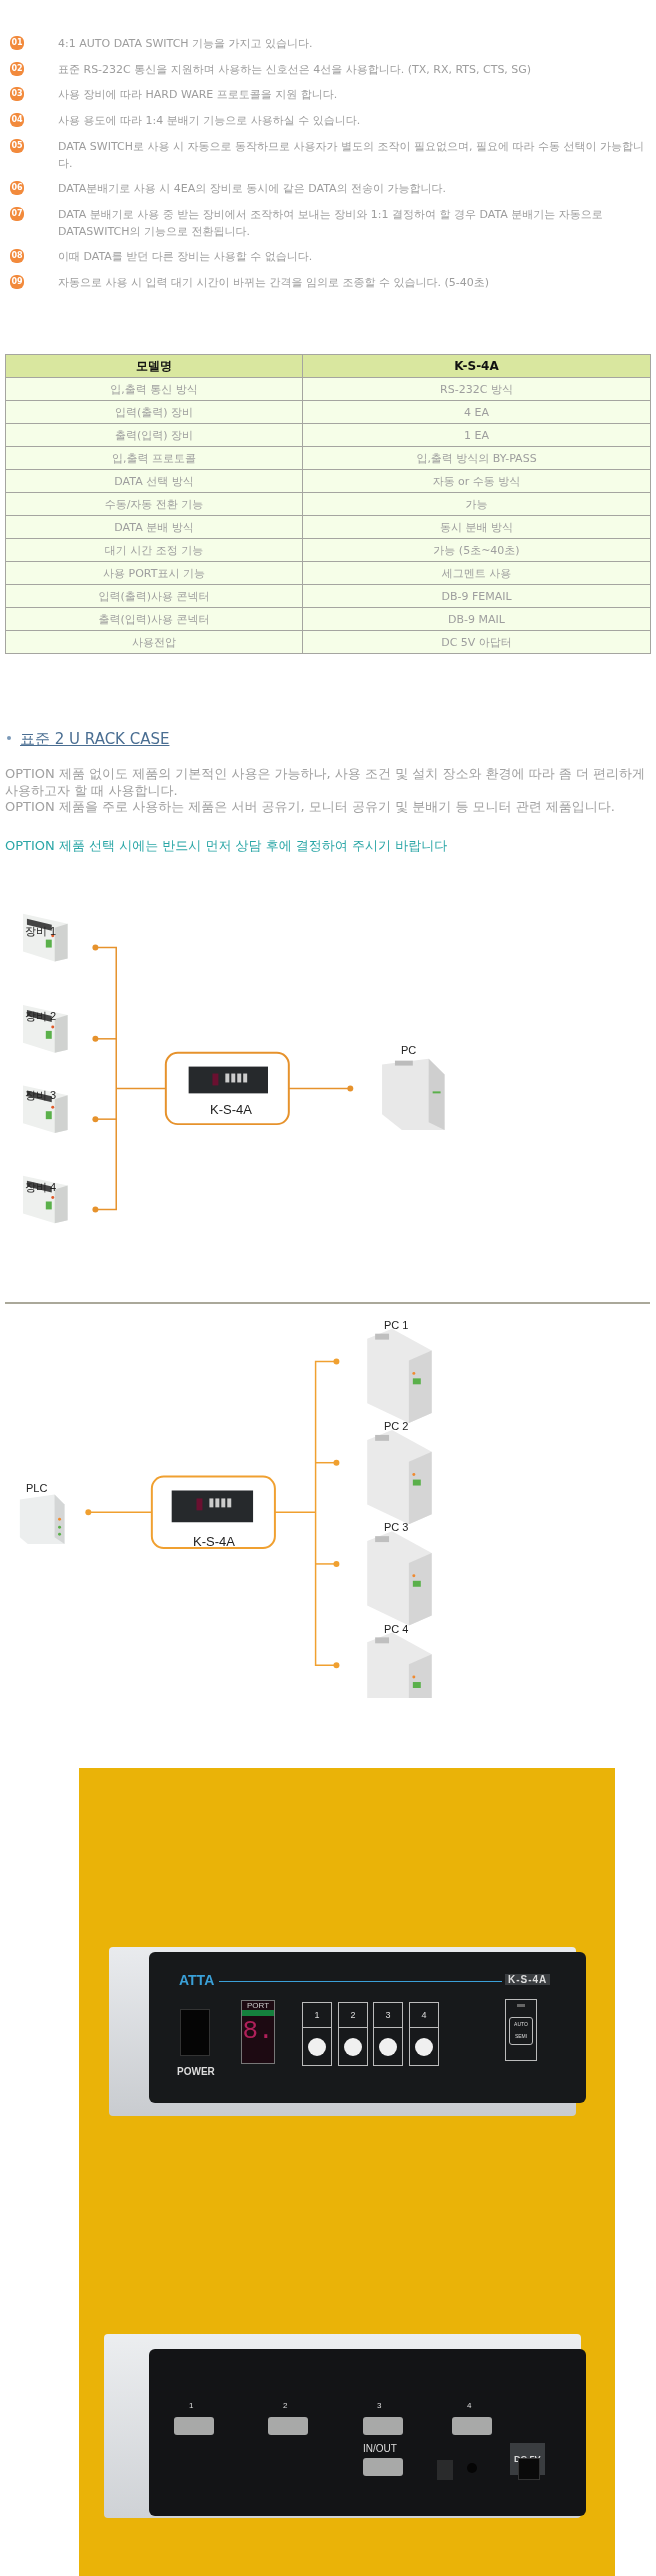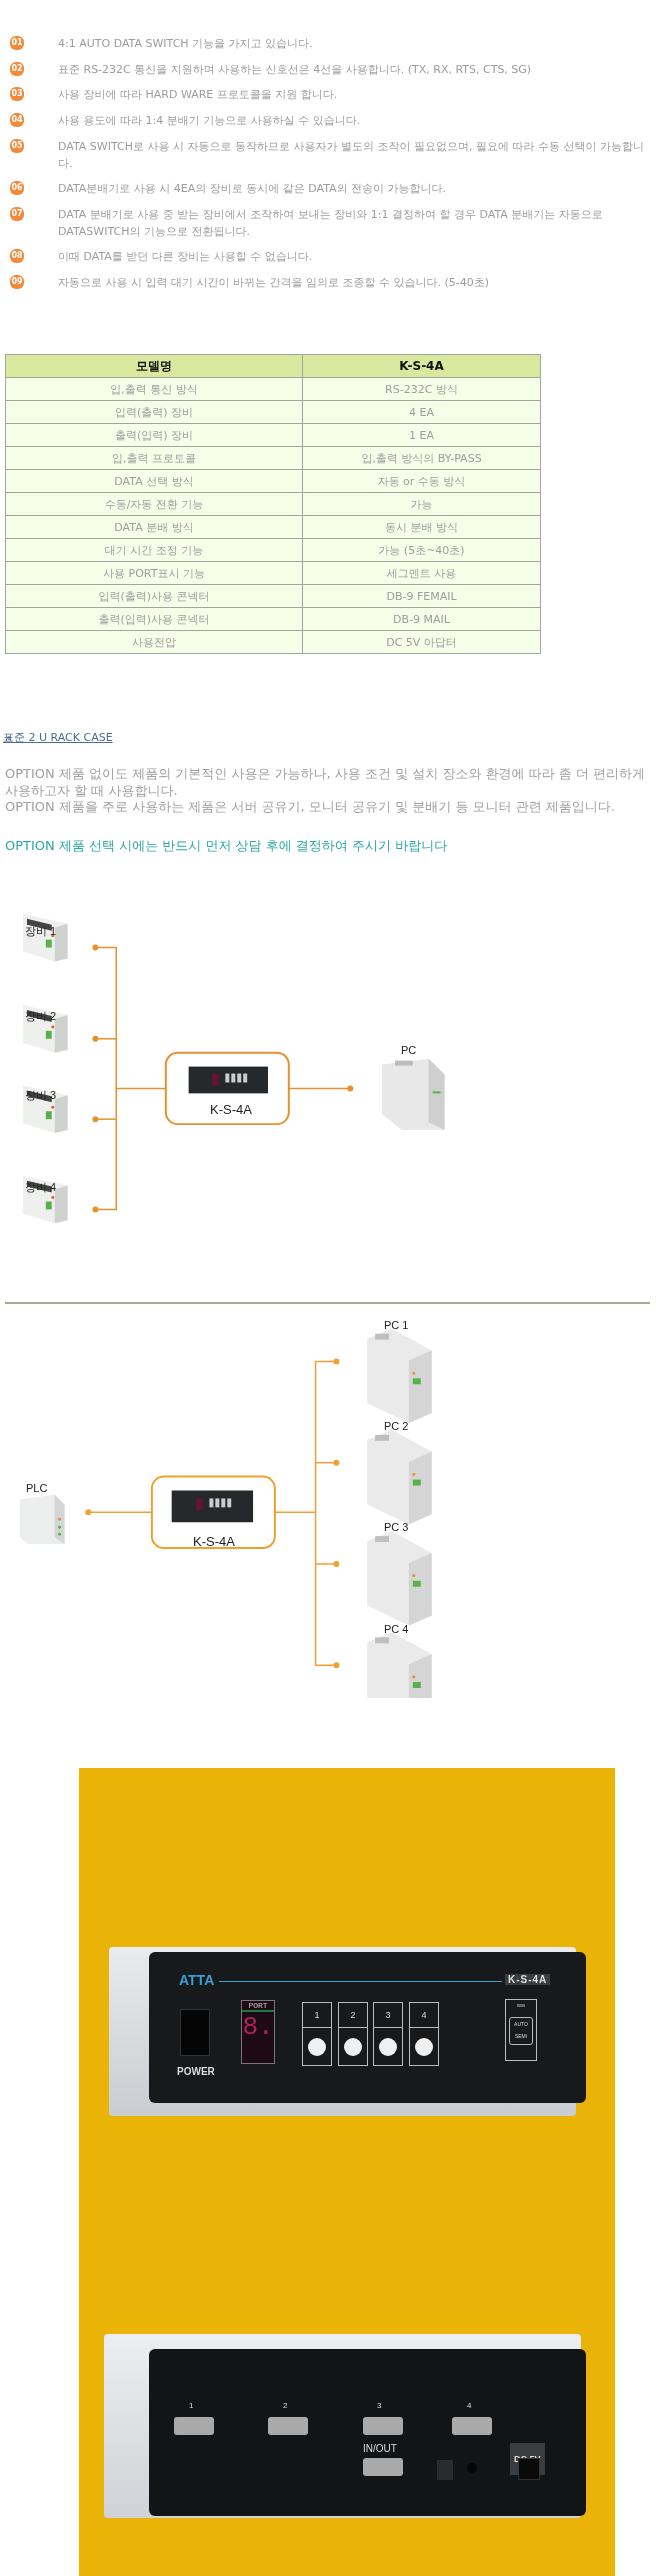--- a/index.html
+++ b/index.html
@@ -5,28 +5,28 @@
   html,body{margin:0;padding:0;background:#fff;}
   body{width:656px;height:2576px;position:relative;overflow:hidden;
        font-family:"DejaVu Sans","Liberation Sans",sans-serif;color:#9a9a9a;}
   .abs{position:absolute;}
   
   .feat{position:absolute;left:10px;width:636px;font-size:11px;line-height:17px;color:#9d9d9d;}
   .feat .badge{position:absolute;left:0;top:1px;width:14px;height:14px;border-radius:6px;
        background:#f28a3c;color:#fff;font-size:8px;font-weight:bold;line-height:14px;text-align:center;}
   .feat .txt{position:absolute;left:28px;right:0;top:0;margin-left:20px;}
   
-  table.spec{position:absolute;left:5px;top:354px;width:536px;border-collapse:collapse;
+  table.spec{position:absolute;left:5px;top:354px;width:646px;border-collapse:collapse;
        font-size:11px;color:#9e9e9e;}
   table.spec td,table.spec th{border:1px solid #a5a5a0;height:22px;padding:0;text-align:center;
        background:#f6fee8;font-weight:normal;}
   table.spec th{background:#d9e79f;color:#111;font-weight:bold;font-size:12px;}
   table.spec td.c1,table.spec th.c1{width:296px;}
   
-  .opt-link{position:absolute;left:3px;top:730px;font-size:11px;color:#4a6e92;text-decoration:underline;}
+  .opt-link{position:absolute;left:20px;top:730px;font-size:15px;color:#4a6e92;text-decoration:underline;}
   .bullet-dot{position:absolute;left:7px;top:736px;width:4px;height:4px;border-radius:50%;background:#7a99b8;}
   .para{position:absolute;left:5px;width:645px;font-size:13px;line-height:17px;color:#a0a0a0;}
   .para.teal{color:#2aa6a6;}
   .divider{position:absolute;left:5px;top:1302px;width:645px;height:2px;background:#aaa89a;}
   .diag-label{position:absolute;font-size:11px;color:#222;font-family:"Liberation Sans",sans-serif;}
   svg.diag{position:absolute;left:0;}
   .photo{position:absolute;left:79px;width:536px;background:#eab308;}
 </style>
 </head>
 <body>
@@ -278,21 +278,21 @@
 
 <div class="photo" style="top:1768px;height:417px">
   <div class="abs" style="left:30px;top:179px;width:467px;height:169px;background:linear-gradient(#e9ebee,#c9ccd0);border-radius:4px;"></div>
   <div class="abs" style="left:70px;top:184px;width:437px;height:151px;background:#17191b;border-radius:6px;">
     <div class="abs" style="left:30px;top:20px;color:#3aa0d8;font-weight:bold;font-size:14px;font-family:'Liberation Sans',sans-serif">ATTA</div>
     <div class="abs" style="left:70px;top:29px;width:283px;height:1px;background:#3aa0d8;"></div>
     <div class="abs" style="left:356px;top:22px;padding:0 3px;background:#3a3d40;color:#ddd;font-size:10px;font-weight:bold;letter-spacing:1px;font-family:'Liberation Sans',sans-serif">K-S-4A</div>
     <div class="abs" style="left:31px;top:57px;width:28px;height:45px;background:#050505;border:1px solid #333"></div>
     <div class="abs" style="left:28px;top:114px;color:#ddd;font-weight:bold;font-size:10px;font-family:'Liberation Sans',sans-serif">POWER</div>
     <div class="abs" style="left:92px;top:48px;width:32px;height:62px;border:1px solid #777;background:#1d0a12">
-      <div style="color:#ccc;font-size:8px;text-align:center;border-bottom:2px solid #15803d;font-family:Liberation Mono, monospace">PORT</div>
+      <div style="color:#ccc;font-size:8px;text-align:center;border-bottom:6px solid #15803d;font-family:Liberation Sans, sans-serif">PORT</div>
       <div style="color:#b0205a;font-size:26px;text-align:center;font-family:'Liberation Mono',monospace">8.</div>
     </div>
     <div id="front-buttons">
         <div class="abs" style="left: 153px; top: 50px; width: 28px; height: 62px; border: 1px solid rgb(187, 187, 187);">
           <div style="color:#ddd;font-size:9px;text-align:center;height:24px;line-height:24px;border-bottom:1px solid #bbb;font-family:'Liberation Sans',sans-serif">1</div>
     <div style="margin:10px auto 0;width:18px;height:18px;border-radius:50%;background:#f0f0f0"></div>
         </div>
         <div class="abs" style="left: 189px; top: 50px; width: 28px; height: 62px; border: 1px solid rgb(187, 187, 187);">
           <div style="color:#ddd;font-size:9px;text-align:center;height:24px;line-height:24px;border-bottom:1px solid #bbb;font-family:'Liberation Sans',sans-serif">2</div>
     <div style="margin:10px auto 0;width:18px;height:18px;border-radius:50%;background:#f0f0f0"></div>

